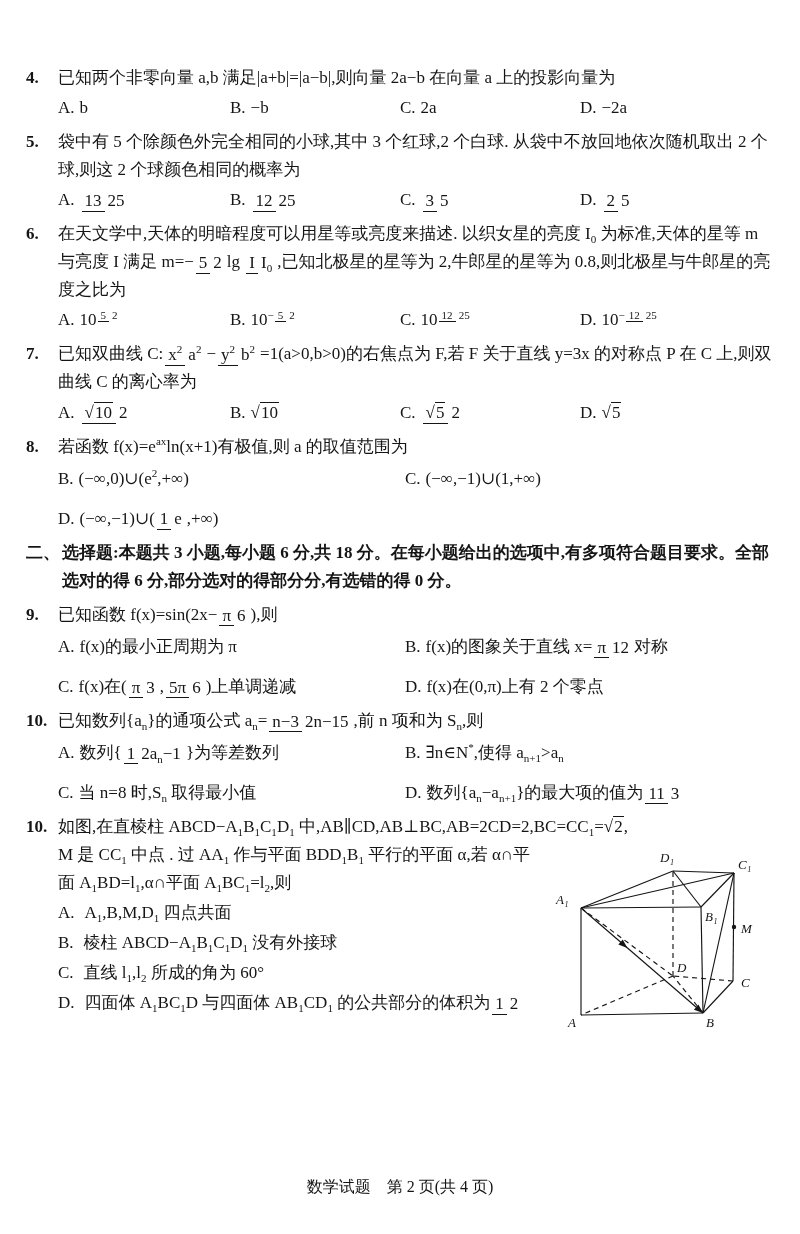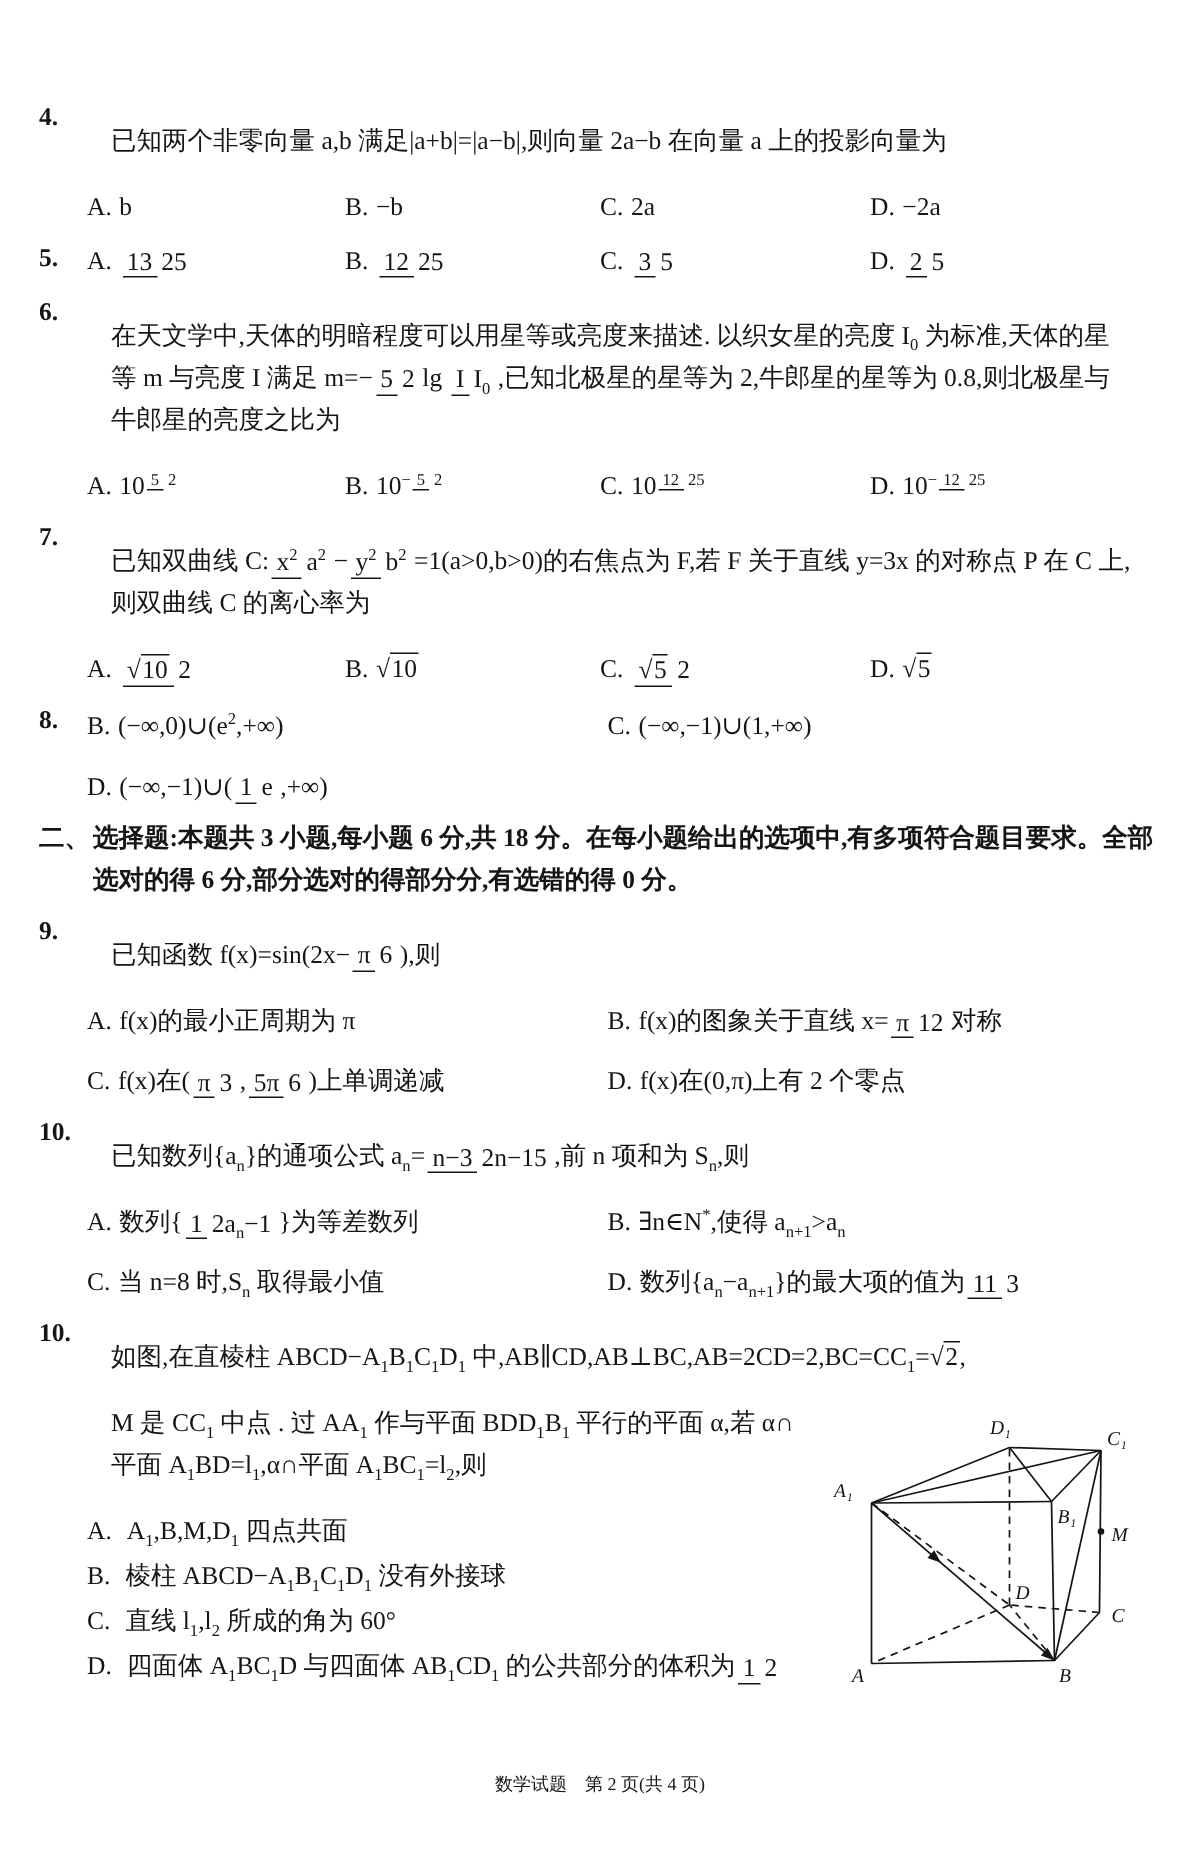--- a/index.html
+++ b/index.html
@@ -9,21 +9,21 @@
     font-family:"Liberation Serif","DejaVu Serif",serif;
     font-size:17px;line-height:1.65;
     padding:64px 28px 0 26px;
     position:relative;overflow:hidden;
   }
   .q{display:flex;margin-bottom:6px;}
   .qnum{flex:0 0 32px;font-weight:700;}
   .sec .qnum{flex:0 0 36px;}
   .sec{font-weight:700;}
   .qbody{flex:1;min-width:0;}
-  .stem{margin:16px;}
+  .stem{margin:0;}
   .opts4{display:grid;grid-template-columns:172px 170px 180px auto;align-items:center;margin-top:2px;}
   .opts2{display:grid;grid-template-columns:347px auto;align-items:center;row-gap:12px;margin-top:4px;}
   .opt{white-space:nowrap;}
   .olab{margin-right:5px;}
   .olab.wide{margin-right:10px;}
   .q11opt{margin-top:2px;}
   
   .fr{display:inline-flex;flex-direction:row;text-align:center;vertical-align:middle;margin:0 2px;line-height:1.15;}
   .fr .n{display:block;border-bottom:1px solid currentColor;padding:0 3px;}
   .fr .d{display:block;padding:0 3px;text-align:right;}
@@ -31,41 +31,42 @@
   sub{font-size:0.65em;line-height:0;}
   sup .fr{vertical-align:baseline;margin:0 1px;}
   .sq{white-space:nowrap;}
   .sq .bar{border-top:1px solid currentColor;padding:0 1px;}
   
   .fig{float:right;width:226px;height:200px;margin:2px 0 0 6px;}
   #fig-svg line{stroke:#151515;stroke-width:1.15;}
   #fig-svg .dash{stroke-dasharray:5 4;}
   #fig-svg text{font-family:"Liberation Serif","DejaVu Serif",serif;font-style:italic;font-size:13px;fill:#151515;}
   #fig-svg polygon{fill:#151515;}
-  .footer{position:absolute;left:0;right:0;bottom:34px;text-align:center;font-size:12px;clear:both;}
+  .footer{position:absolute;left:0;right:0;bottom:34px;text-align:center;font-size:16px;clear:both;}
 </style>
 </head>
 <body>
 
 <div class="q">
   <span class="qnum">4.</span>
   <div class="qbody">
     <div class="stem">已知两个非零向量 a,b 满足|a+b|=|a−b|,则向量 2a−b 在向量 a 上的投影向量为</div>
     <div class="opts4">
       <span class="opt"><span class="olab">A.</span><span>b</span></span>
       <span class="opt"><span class="olab">B.</span><span>−b</span></span>
       <span class="opt"><span class="olab">C.</span><span>2a</span></span>
       <span class="opt"><span class="olab">D.</span><span>−2a</span></span>
     </div>
   </div>
 </div>
 
 <div class="q">
   <span class="qnum">5.</span>
   <div class="qbody">
+    <div class="stem">袋中有 5 个除颜色外完全相同的小球,其中 3 个红球,2 个白球. 从袋中不放回地依次随机取出 2 个球,则这 2 个球颜色相同的概率为</div>
     <div class="opts4">
       <span class="opt"><span class="olab">A.</span><span><span class="fr">
               <span class="n">13</span>
               <span class="d">25</span>
             </span></span></span>
       <span class="opt"><span class="olab">B.</span><span><span class="fr">
               <span class="n">12</span>
               <span class="d">25</span>
             </span></span></span>
       <span class="opt"><span class="olab">C.</span><span><span class="fr">
@@ -132,20 +133,21 @@
               <span class="d">2</span>
             </span></span></span>
       <span class="opt"><span class="olab">D.</span><span><span class="sq">√<span class="bar">5</span></span></span></span>
     </div>
   </div>
 </div>
 
 <div class="q">
   <span class="qnum">8.</span>
   <div class="qbody">
+    <div class="stem">若函数 f(x)=e<sup>ax</sup>ln(x+1)有极值,则 a 的取值范围为</div>
     <div class="opts2">
       <span class="opt"><span class="olab">B.</span><span>(−∞,0)∪(e<sup>2</sup>,+∞)</span></span>
       <span class="opt"><span class="olab">C.</span><span>(−∞,−1)∪(1,+∞)</span></span>
       <span class="opt"><span class="olab">D.</span><span>(−∞,−1)∪(<span class="fr">
               <span class="n">1</span>
               <span class="d">e</span>
             </span>,+∞)</span></span>
     </div>
   </div>
 </div>

